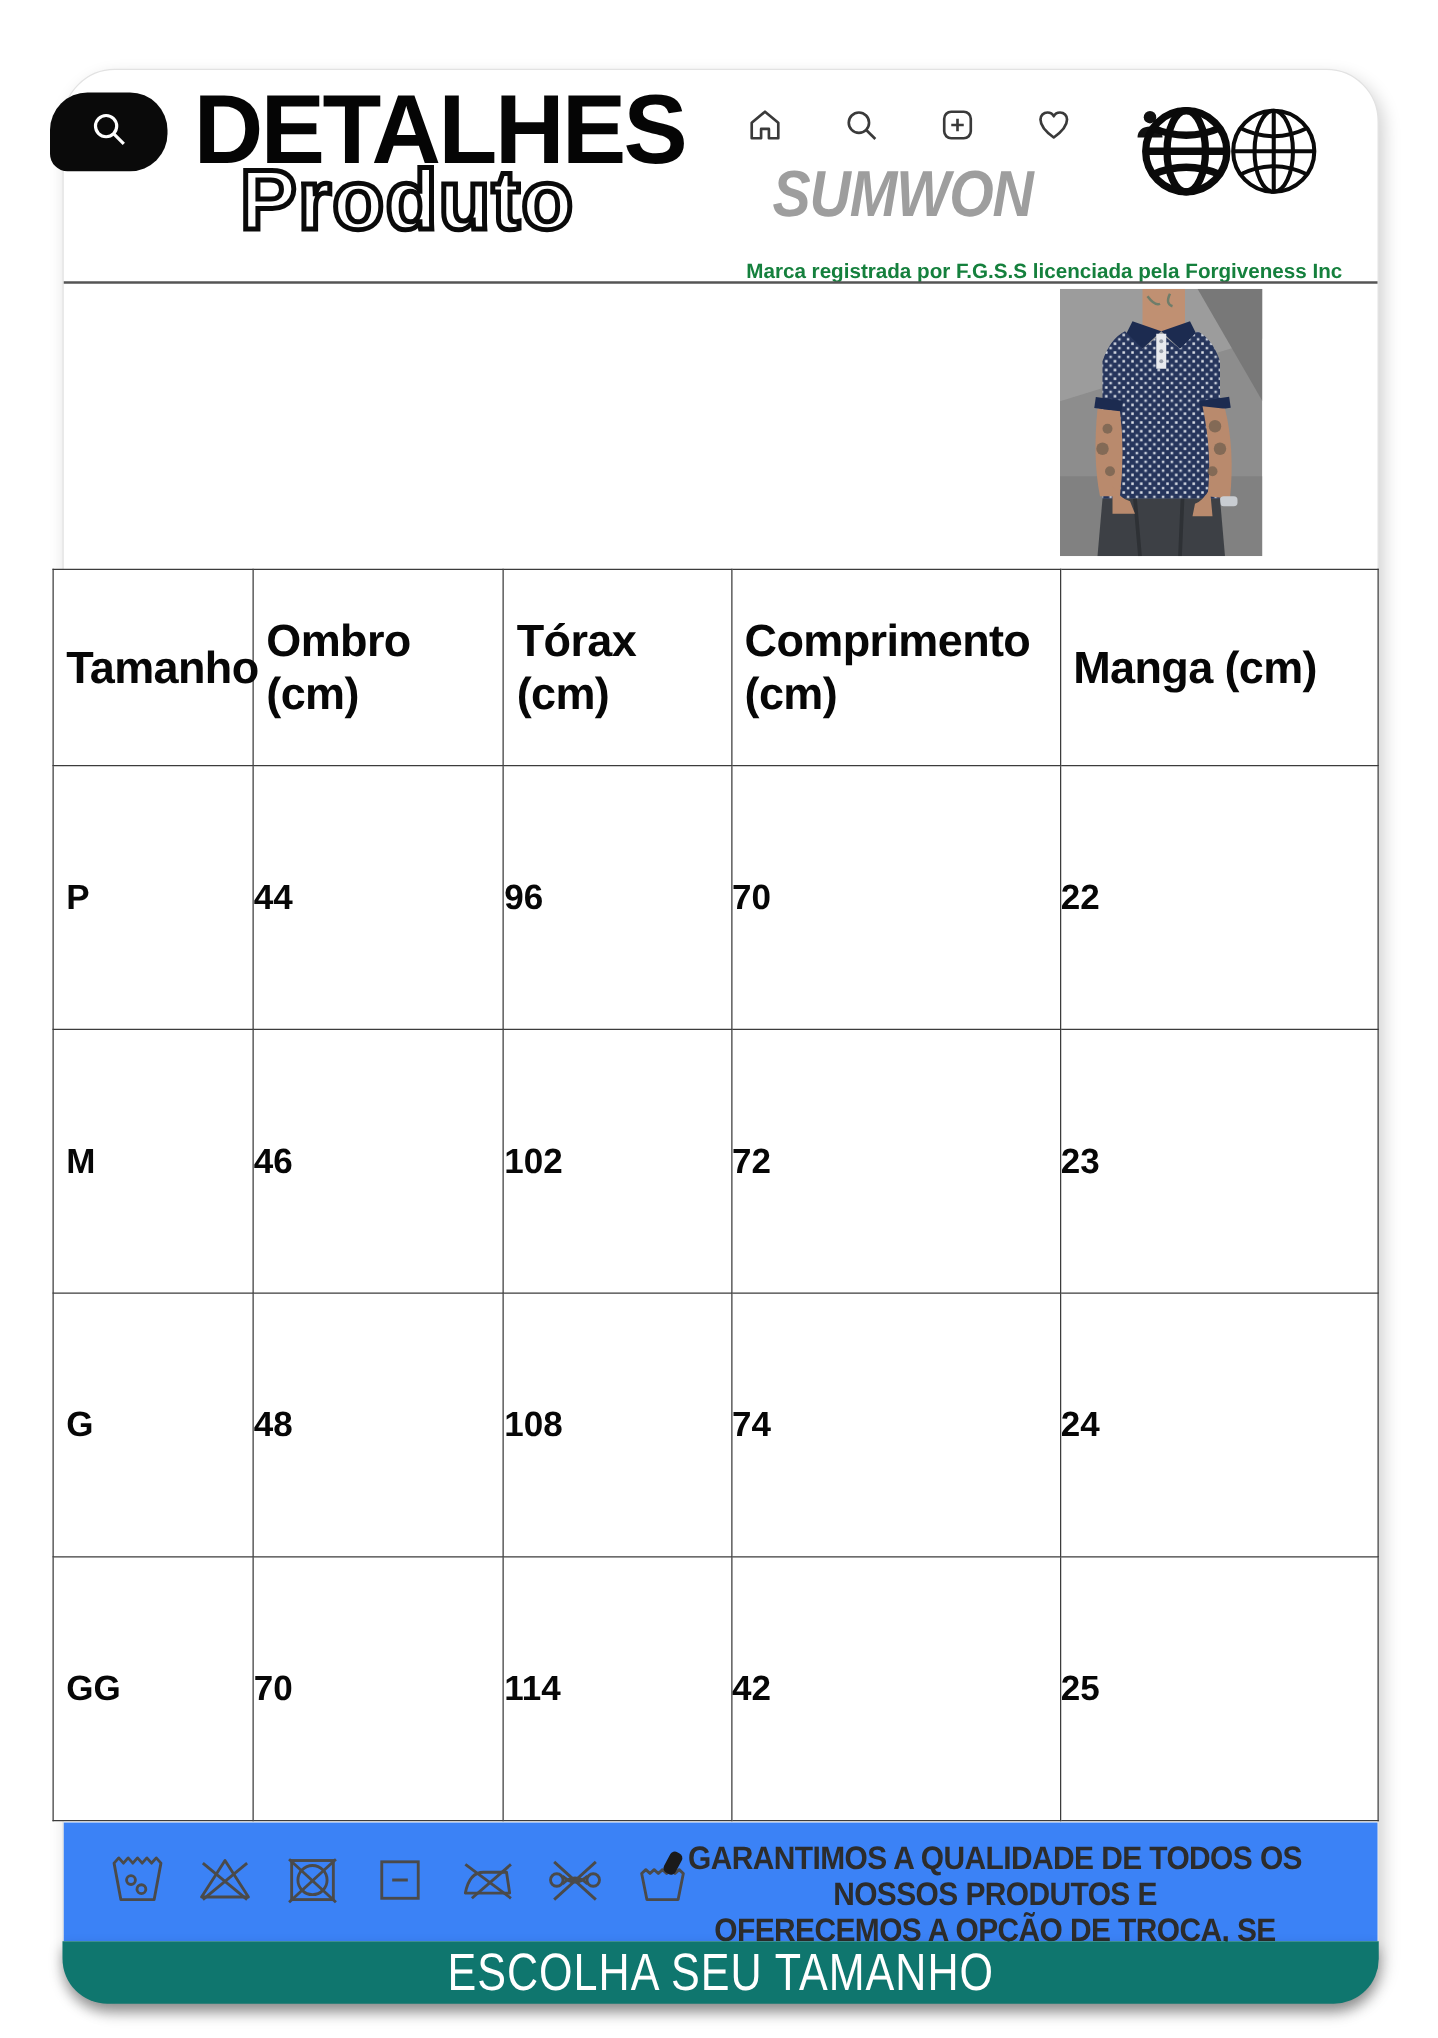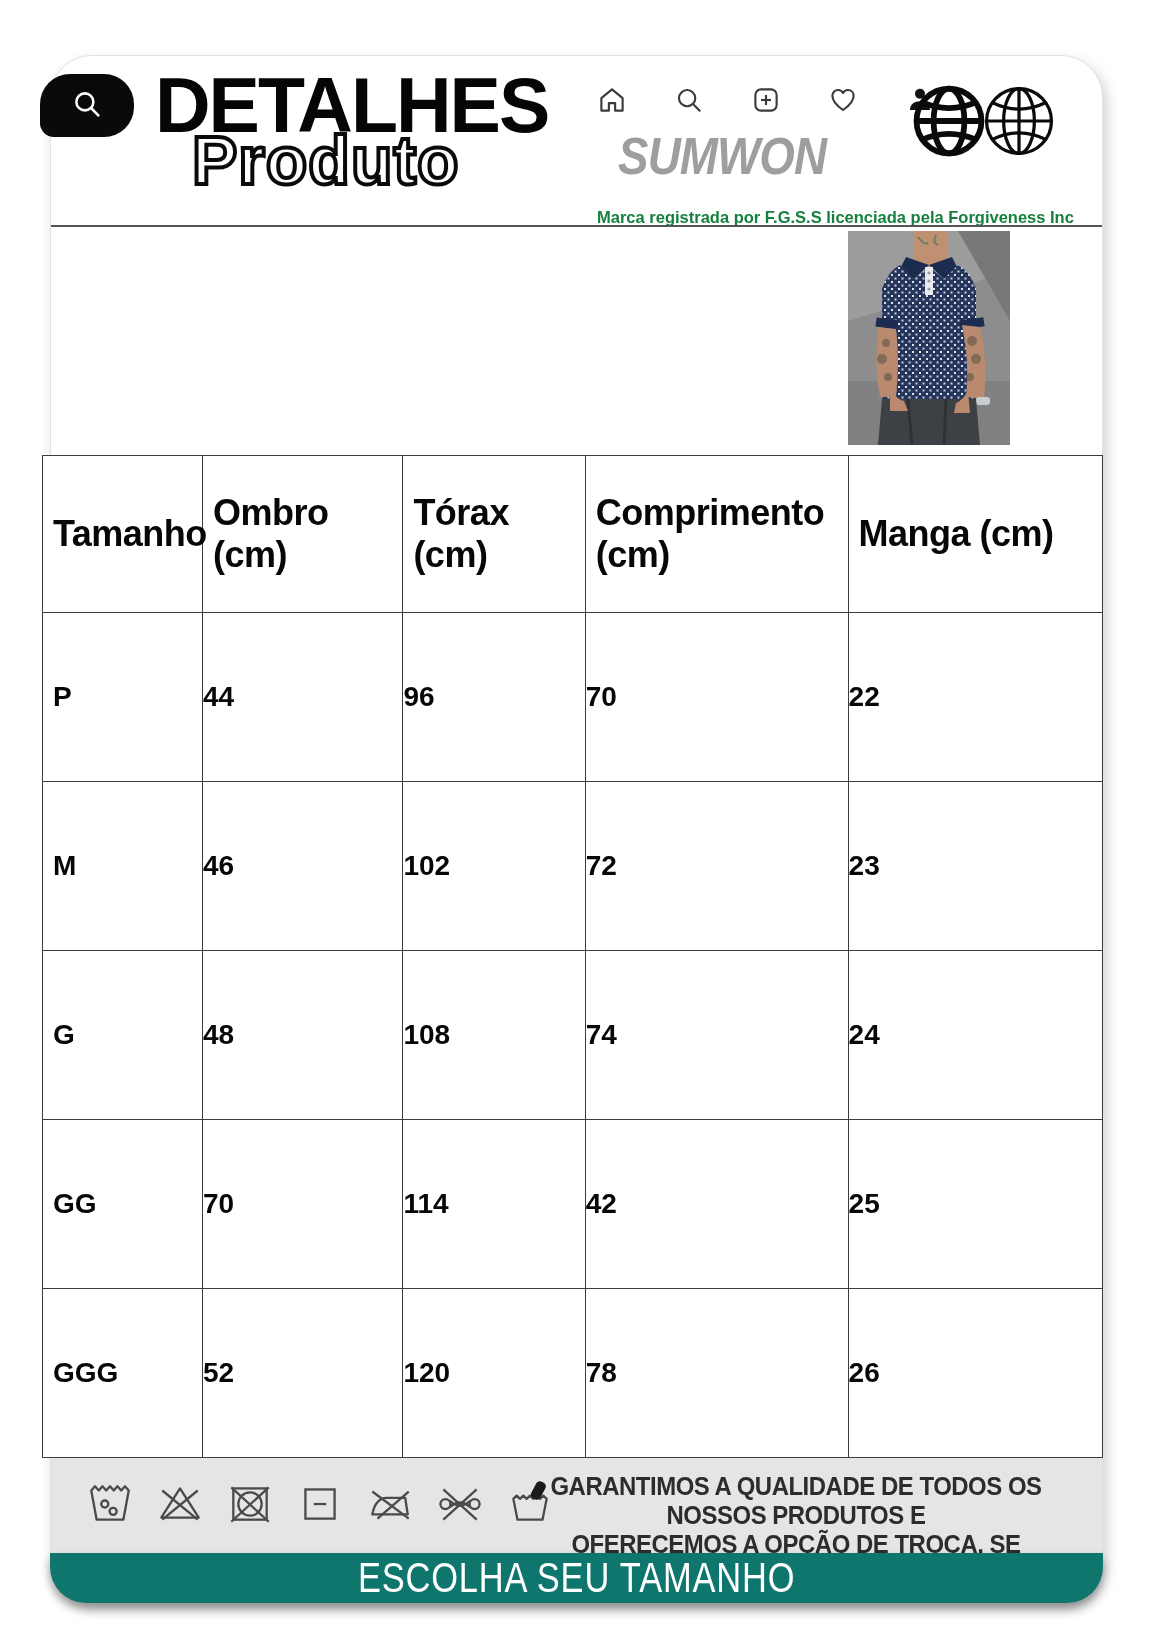--- a/index.html
+++ b/index.html
@@ -86,21 +86,21 @@
     height:157px; font-size:36px; text-align:left; padding-left:10px;
     letter-spacing:-0.5px;
   }
   .size-table td { height:169px; font-size:28px; }
   .size-table td.sz { text-align:left; padding-left:10px; }
   .size-table td.num { text-align:left; padding-right:8px; }
 
   
   .care-strip {
     position:absolute; left:51px; top:1458px; width:1051px; height:95px;
-    background:#e5e5e5;
+    background:#3b82f6;
   }
   .care-icons { position:absolute; left:32px; top:18px; display:flex; gap:16px; align-items:center; }
   .care-icons .ci { width:54px; height:54px; display:flex; align-items:center; justify-content:center; }
   .care-icons svg { width:50px; height:50px; }
 
   .guarantee {
     position:absolute; left:450px; top:14px; width:590px; text-align:center;
     font-size:26px; font-weight:700; color:#2c2c2c; letter-spacing:-0.5px;
     line-height:29px; transform:scaleX(0.92); transform-origin:center;
     text-transform:uppercase;
@@ -288,27 +288,20 @@
         <td class="num">74</td>
         <td class="num">24</td>
       </tr>
       <tr>
         <td class="sz">GG</td>
         <td class="num">70</td>
         <td class="num">114</td>
         <td class="num">42</td>
         <td class="num">25</td>
       </tr>
-      <tr>
-        <td class="sz">GGG</td>
-        <td class="num">52</td>
-        <td class="num">120</td>
-        <td class="num">78</td>
-        <td class="num">26</td>
-      </tr>
     </tbody>
   </table>
 
   <div class="care-strip">
     <div class="care-icons">
       <span class="ci">
         <svg viewBox="0 0 24 24" fill="none" stroke="#4a4a4a" stroke-width="1.1">
           <path d="M3 6 l1.8-2 1.8 2 1.8-2 1.8 2 1.8-2 1.8 2 1.8-2 1.8 2 1.8-2 1.8 2 -2.6 14 H5.6 Z" stroke-linejoin="round"></path>
           <circle cx="9.5" cy="12.5" r="1.7"></circle>
             <circle cx="13.5" cy="16" r="1.7"></circle>

